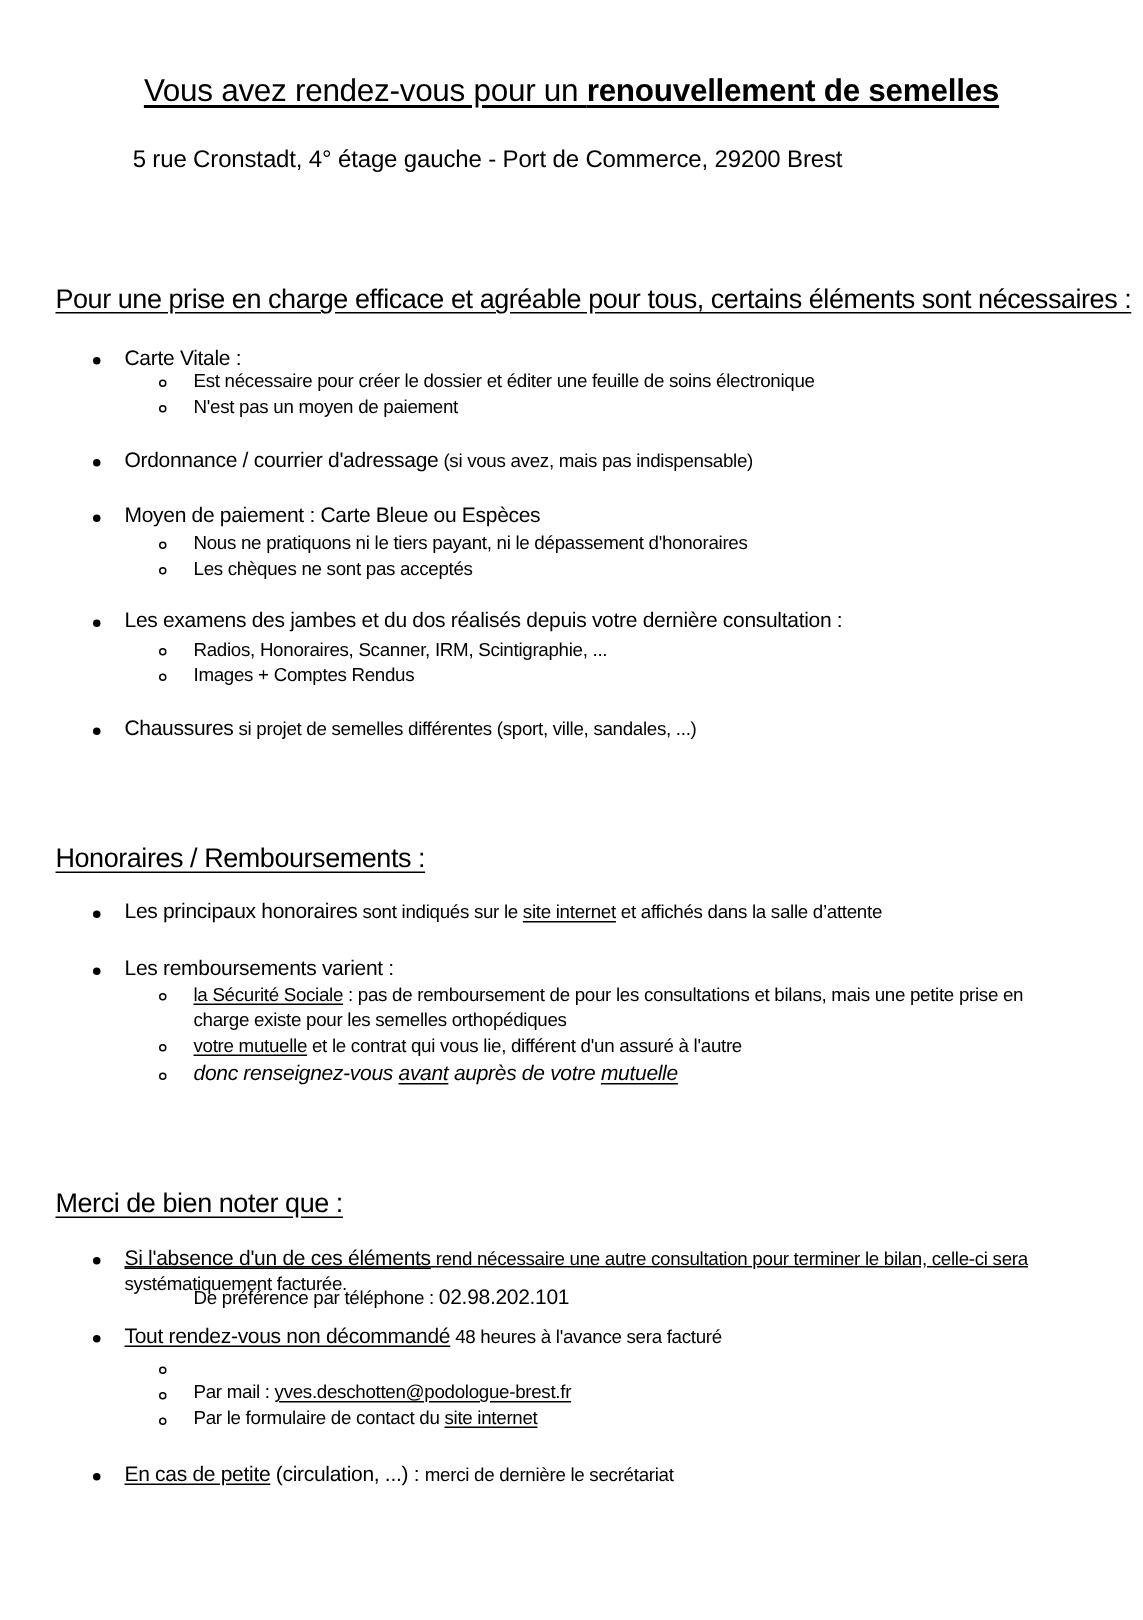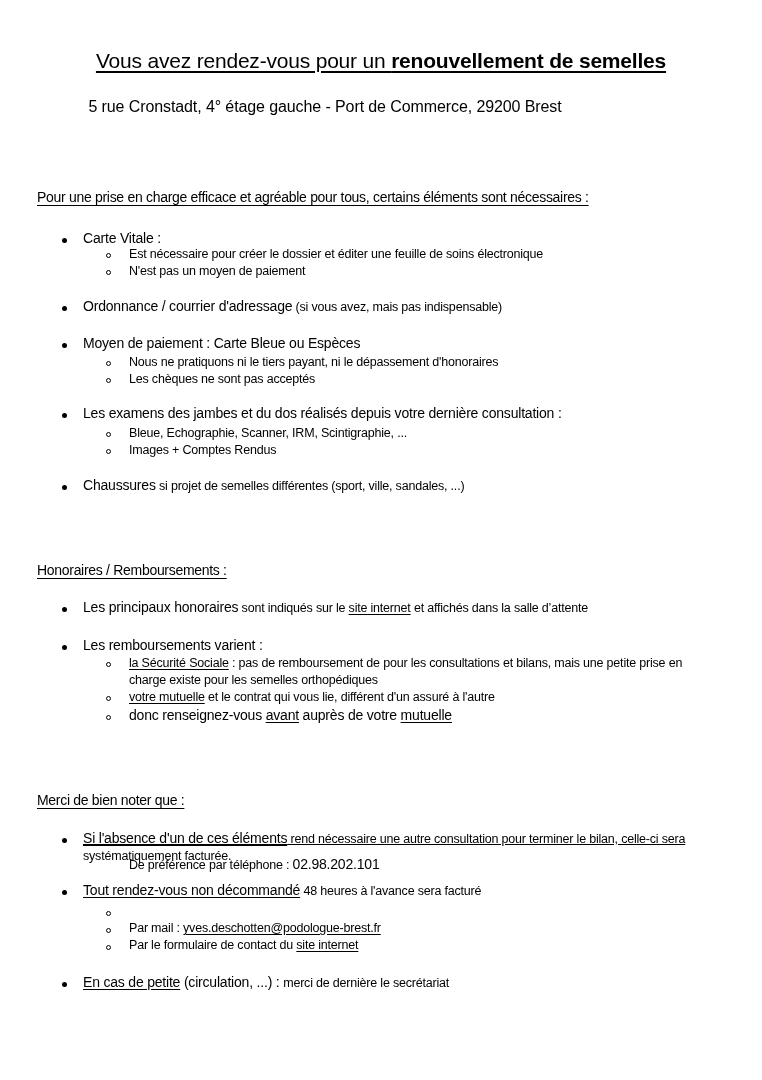--- a/index.html
+++ b/index.html
@@ -12,21 +12,21 @@
     .title {
       left: 0; width: 762px; top: 49px; text-align: center;
       font-size: 21px; letter-spacing: -0.2px;
     }
     .title .u { text-decoration: underline; text-underline-offset: 3px; }
     .address {
       left: 0; width: 650px; top: 98px; text-align: center; font-size: 16px;
       letter-spacing: -0.1px;
     }
     .h2 {
-      left: 37px; font-size: 14px; text-decoration: underline;
+      left: 37px; font-size: 18px; text-decoration: underline;
       text-underline-offset: 3px; letter-spacing: -0.3px;
     }
     .bullet {
       left: 62px; width: 8px; height: 8px; font-size: 12px;
     }
     .bullet::before {
       content: ""; position: absolute; left: 0; top: 0; width: 5px; height: 5px;
       border-radius: 50%; background: #000;
     }
     .sub-bullet::before {
@@ -62,41 +62,41 @@
 <div class="abs bullet" style="top:343px;"></div>
 <div class="abs l1" style="top:335px;">Moyen de paiement : Carte Bleue ou Espèces</div>
 <div class="abs sub-bullet" style="top:361px;"></div>
 <div class="abs l2" style="top:355px;">Nous ne pratiquons ni le tiers payant, ni le dépassement d'honoraires</div>
 <div class="abs sub-bullet" style="top:378px;"></div>
 <div class="abs l2" style="top:372px;">Les chèques ne sont pas acceptés</div>
 
 <div class="abs bullet" style="top:413px;"></div>
 <div class="abs l1" style="top:405px;">Les examens des jambes et du dos réalisés depuis votre dernière consultation :</div>
 <div class="abs sub-bullet" style="top:432px;"></div>
-<div class="abs l2" style="top:426px;">Bleue, Echographie, Scanner, IRM, Scintigraphie, ...</div>
+<div class="abs l2" style="top:426px;">Radios, Honoraires, Scanner, IRM, Scintigraphie, ...</div>
 <div class="abs sub-bullet" style="top:449px;"></div>
 <div class="abs l2" style="top:443px;">Images + Comptes Rendus</div>
 
 <div class="abs bullet" style="top:485px;"></div>
 <div class="abs l1" style="top:477px;"><span>Chaussures</span><span class="l1s"> si projet de semelles différentes (sport, ville, sandales, ...)</span></div>
 
 <div class="abs h2" style="top:562px;text-align:right;">Honoraires / Remboursements :</div>
 
 <div class="abs bullet" style="top:607px;"></div>
 <div class="abs l1" style="top:599px;"><span>Les principaux honoraires</span><span class="l1s"> sont indiqués sur le </span><span class="l1s u">site internet</span><span class="l1s"> et affichés dans la salle d’attente</span></div>
 
 <div class="abs bullet" style="top:645px;"></div>
 <div class="abs l1" style="top:637px;">Les remboursements varient :</div>
 <div class="abs sub-bullet" style="top:662px;"></div>
 <div class="abs l2" style="top:656px;"><span class="u">la Sécurité Sociale</span><span> : pas de remboursement de pour les consultations et bilans, mais une petite prise en</span></div>
 <div class="abs l2" style="top:673px;">charge existe pour les semelles orthopédiques</div>
 <div class="abs sub-bullet" style="top:696px;"></div>
 <div class="abs l2" style="top:690px;"><span class="u">votre mutuelle</span><span> et le contrat qui vous lie, différent d'un assuré à l'autre</span></div>
 <div class="abs sub-bullet" style="top:715px;"></div>
-<div class="abs l2 l2b" style="top:707px;"><span>donc renseignez-vous </span><span class="u">avant</span><span> auprès de votre </span><span class="u">mutuelle</span></div>
+<div class="abs l2 l2b" style="top:707px;font-style:italic;"><span>donc renseignez-vous </span><span class="u">avant</span><span> auprès de votre </span><span class="u">mutuelle</span></div>
 
 <div class="abs h2" style="top:792px;">Merci de bien noter que :</div>
 
 <div class="abs bullet" style="top:838px;"></div>
 <div class="abs l1" style="top:830px;text-decoration:underline;"><span class="u">Si l'absence d'un de ces éléments</span><span class="l1s"> rend nécessaire une autre consultation pour terminer le bilan, celle-ci sera</span></div>
 <div class="abs l1 l1s" style="top:849px;">systématiquement facturée.</div>
 
 <div class="abs bullet" style="top:890px;"></div>
 <div class="abs l1" style="top:882px;"><span class="u">Tout rendez-vous non décommandé</span><span class="l1s"> 48 heures à l'avance sera facturé</span></div>
 <div class="abs sub-bullet" style="top:911px;"></div>

